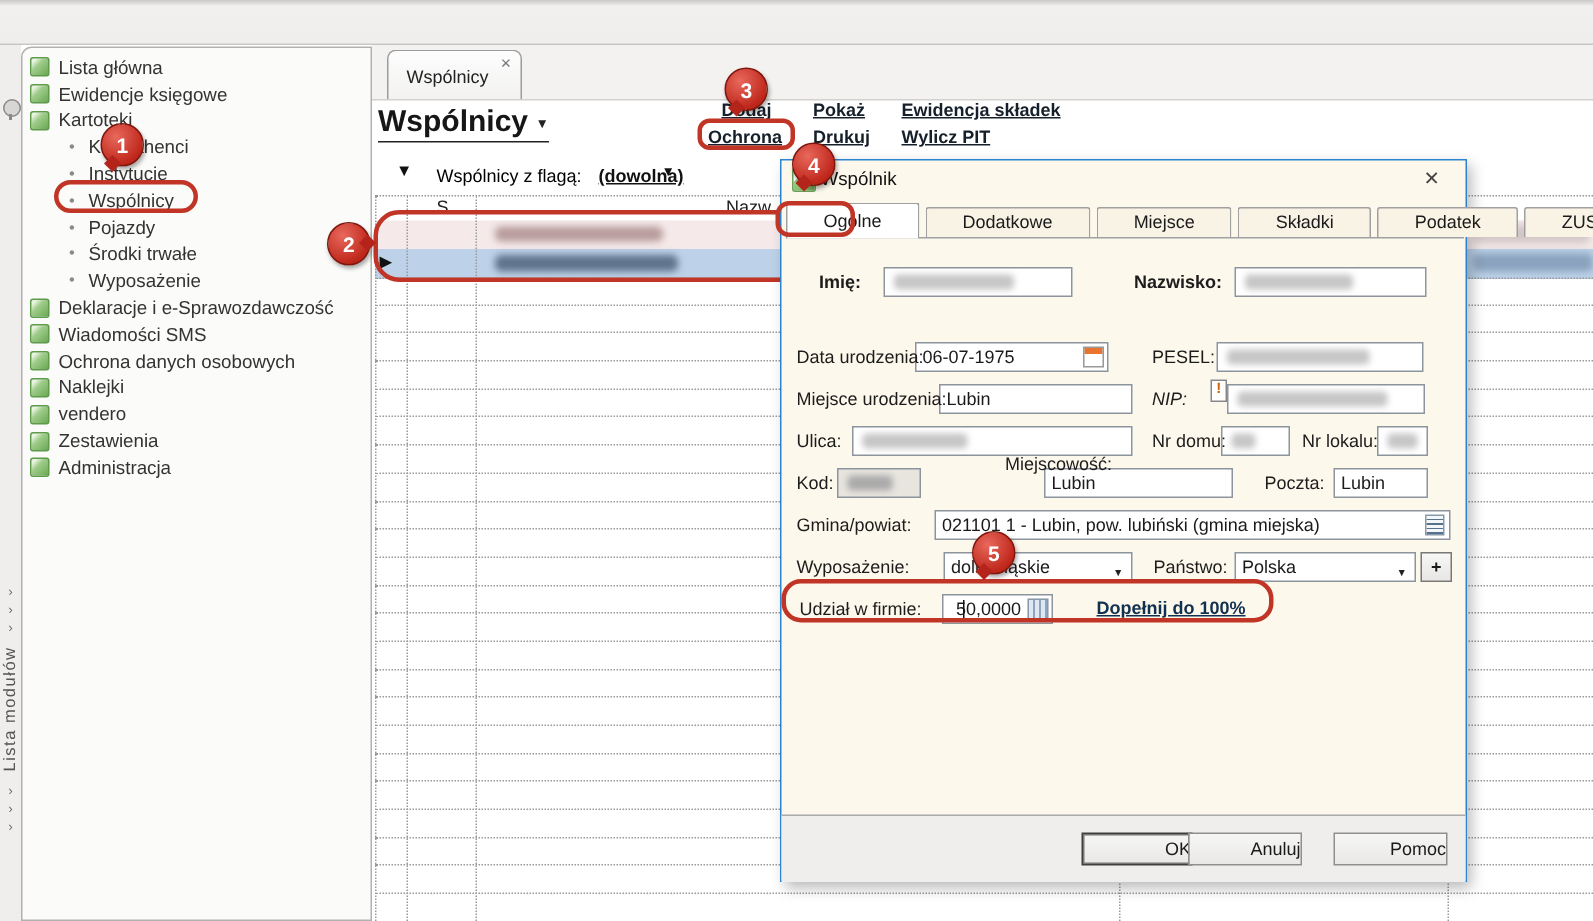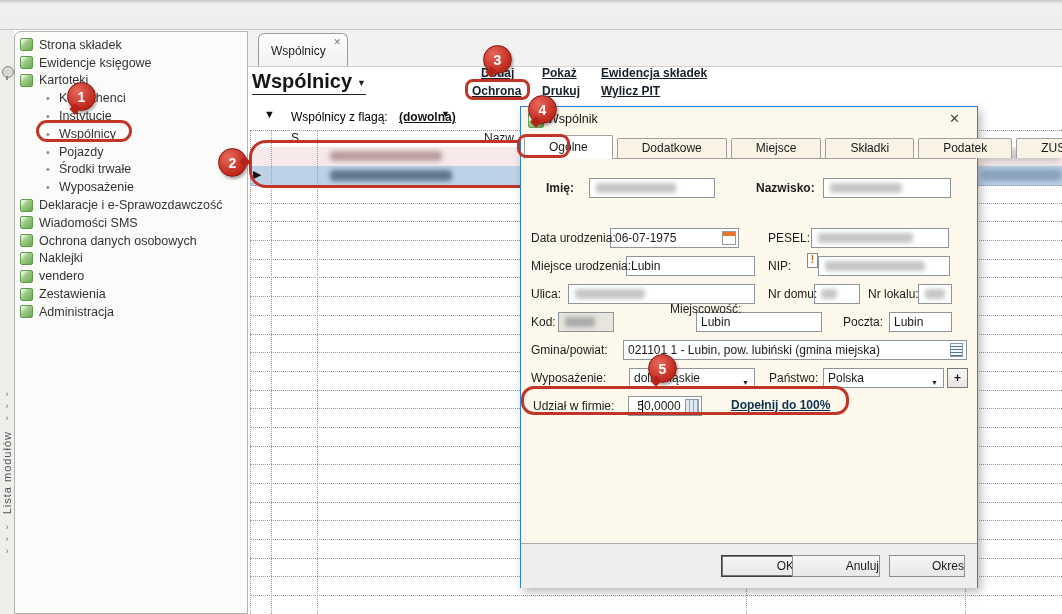--- a/index.html
+++ b/index.html
@@ -108,36 +108,36 @@
   #caret-line{left:13px;top:3px;width:1px;height:13px;background:#111;}
   #dopelnij-link{left:210px;top:291px;font-weight:600;color:#10314f;text-decoration:underline;cursor:pointer;}
   #plus-btn{left:426px;top:261px;width:21px;height:20px;border:1px solid #777;background:linear-gradient(#f7f7f6,#e7e6e4);
             font-weight:bold;text-align:center;line-height:18px;box-sizing:border-box;cursor:pointer;}
   
   #l-imie{left:25px;top:74px;} #i-imie{left:68px;top:71px;width:126px;}
   #l-nazwisko{left:235px;top:74px;} #i-nazwisko{left:302px;top:71px;width:128px;}
   #l-data{left:10px;top:124px;} #i-data{left:89px;top:121px;width:129px;}
   #l-pesel{left:247px;top:124px;} #i-pesel{left:290px;top:121px;width:138px;}
   #l-miejsce{left:10px;top:152px;} #i-miejsce{left:105px;top:149px;width:129px;}
-  #l-nip{left:247px;top:152px;} #i-nip{left:297px;top:149px;width:132px;}
+  #l-nip{left:247px;top:152px;font-style:italic;} #i-nip{left:297px;top:149px;width:132px;}
   #l-ulica{left:10px;top:180px;} #i-ulica{left:47px;top:177px;width:187px;}
   #l-nrdomu{left:247px;top:180px;} #i-nrdomu{left:293px;top:177px;width:46px;}
   #l-nrlokalu{left:347px;top:180px;} #i-nrlokalu{left:397px;top:177px;width:34px;}
   #l-kod{left:10px;top:208px;} #i-kod{left:37px;top:205px;width:56px;}
   #l-miejscowosc{left:107px;top:195px;margin-left:42px;} #i-miejscowosc{left:175px;top:205px;width:126px;}
   #l-poczta{left:322px;top:208px;} #i-poczta{left:368px;top:205px;width:63px;}
   #l-gmina{left:10px;top:236px;} #i-gmina{left:102px;top:233px;width:344px;padding-right:18px;}
   #l-woj{left:10px;top:264px;} #i-woj{left:108px;top:261px;width:126px;}
   #l-panstwo{left:248px;top:264px;} #i-panstwo{left:302px;top:261px;width:121px;}
   #l-udzial{left:12px;top:292px;} #i-udzial{left:107px;top:289px;width:74px;text-align:center;padding-right:16px;}
   #btnbar{left:0px;top:436px;width:456px;height:44px;background:#efeeec;border-top:1px solid #ababab;}
   .btn{position:absolute;top:11px;height:22px;background:linear-gradient(#f6f6f5,#e9e8e6);border:1px solid #8f8f8f;
        text-align:right;line-height:20px;box-sizing:border-box;cursor:pointer;}
   #btn-ok{left:200px;width:74px;border:1px solid #3f3f3f;box-shadow:inset 0 0 0 1px #777;}
-  #btn-anuluj{left:271px;width:88px;}
+  #btn-anuluj{left:271px;width:76px;}
   #btn-pomoc{left:368px;width:76px;}
 
   
   .ann-rect{border:3px solid #c13527;background:transparent;z-index:30;box-sizing:border-box;}
   #ann-sidebar{left:36px;top:120px;width:96px;height:22px;border-radius:11px;}
   #ann-rows{left:249px;top:140px;width:299px;height:48px;border-radius:17px;z-index:5;}
   #ann-popraw{left:465px;top:79px;width:65px;height:21px;border-radius:8px;}
   #ann-ogolne{left:517px;top:134px;width:53px;height:24px;border-radius:9px;}
   #ann-udzial{left:521px;top:386px;width:328px;height:29px;border-radius:13px;}
   .badge{position:absolute;width:29px;height:29px;border-radius:50%;
@@ -169,21 +169,21 @@
       <span class="chev"></span>
       <span class="chev"></span>
       <span class="chev"></span>
     </div>
   </div>
 
   <div id="sidebar" class="abs">
     <div id="sidebar-list">
         <div class="sb-item">
           <span class="mod-icon"></span>
-          <span class="sb-label">Strona składek</span>
+          <span class="sb-label">Lista główna</span>
         </div>
         <div class="sb-item">
           <span class="mod-icon"></span>
           <span class="sb-label">Ewidencje księgowe</span>
         </div>
         <div class="sb-item">
           <span class="mod-icon"></span>
           <span class="sb-label">Kartoteki</span>
         </div>
         <div class="sb-item sub">
@@ -387,21 +387,21 @@
     <div id="i-udzial" class="abs inp">
       <span>50,0000</span>
       <span id="caret-line" class="abs"></span>
       <span class="calc-icon"></span>
     </div>
     <span id="dopelnij-link" class="abs">Dopełnij do 100%</span>
 
     <div id="btnbar" class="abs">
       <div id="btn-ok" class="btn">OK</div>
       <div id="btn-anuluj" class="btn">Anuluj</div>
-      <div id="btn-pomoc" class="btn">Okres</div>
+      <div id="btn-pomoc" class="btn">Pomoc</div>
     </div>
   </div>
 
   <div id="ann-rows" class="abs ann-rect"></div>
   <div id="ann-sidebar" class="abs ann-rect"></div>
   <div id="ann-popraw" class="abs ann-rect"></div>
   <div id="ann-ogolne" class="abs ann-rect"></div>
   <div id="ann-udzial" class="abs ann-rect"></div>
   <div id="badge-1" class="badge">1</div>
   <div id="badge-2" class="badge tail-r">2</div>

